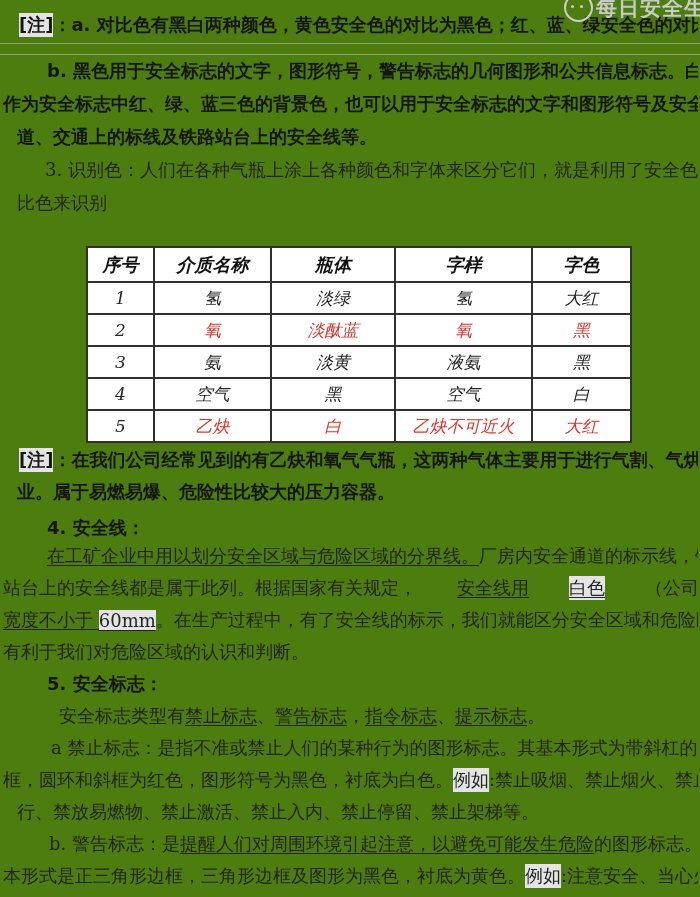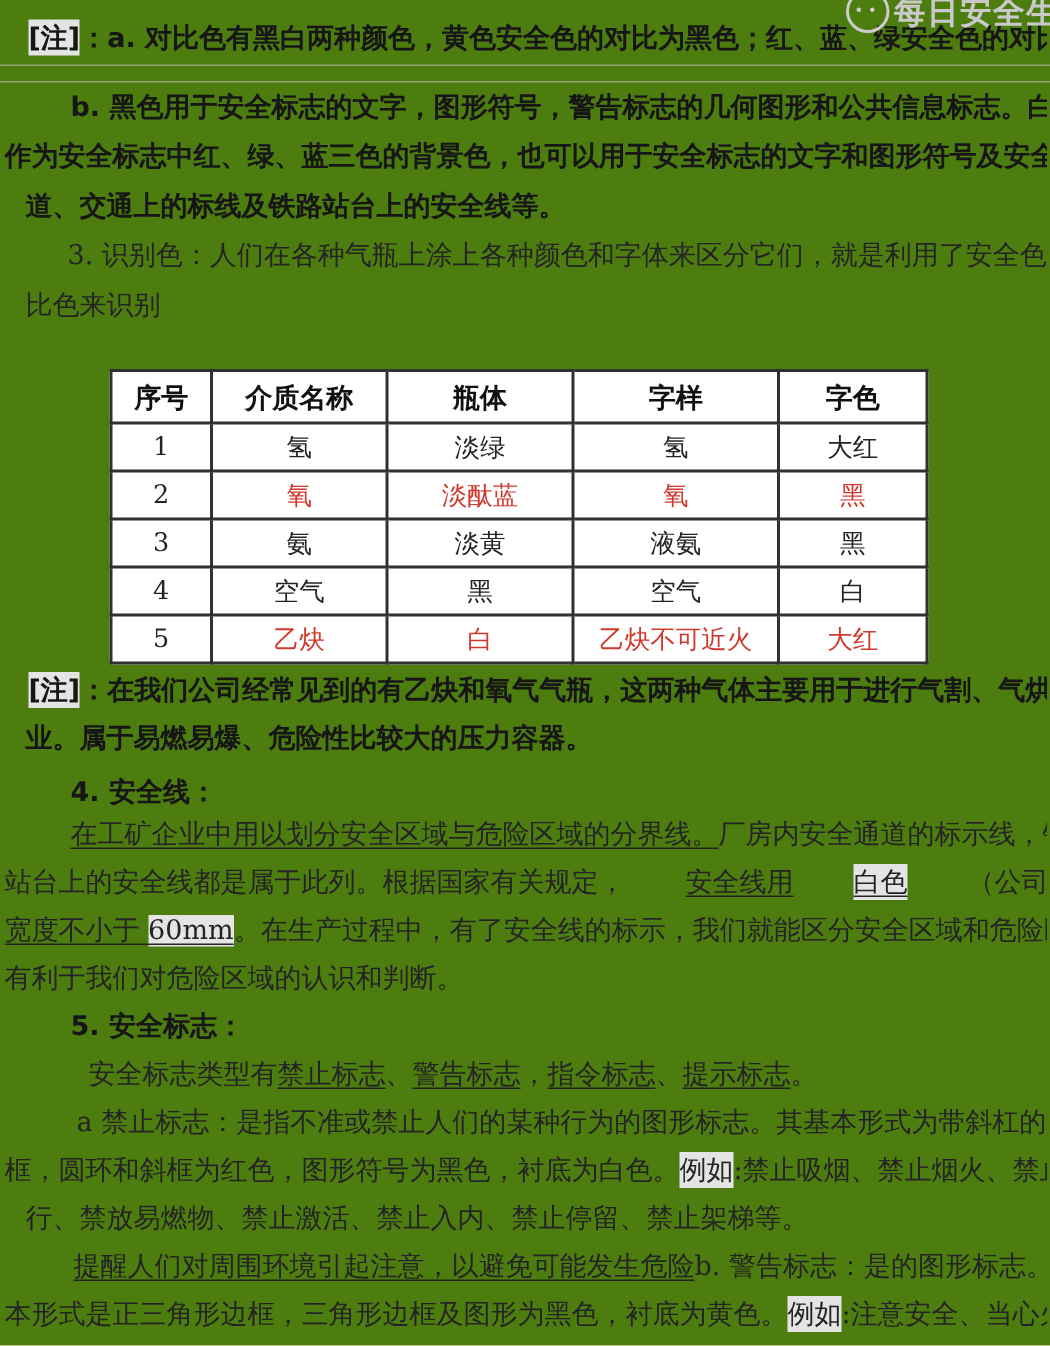--- a/index.html
+++ b/index.html
@@ -24,21 +24,21 @@
   .sec-top .line{height:33px;}
   .sec-bottom .line{height:32px;}
   .gap-after{margin-bottom:13px;}
   .st-b{font-family:"DejaVu Sans","Liberation Sans",sans-serif;font-weight:700;font-size:18px;color:#161616;}
   .st-s{font-family:"DejaVu Serif","Liberation Serif",serif;font-weight:400;font-size:18px;color:#242424;}
   .run{display:inline;}
   .run.u{text-decoration:underline;text-underline-offset:3px;}
   .run.h{background:#e4e4e4;}
 
   
-  table.gas{position:absolute;top:246px;left:73px;width:544px;border-collapse:collapse;table-layout:fixed;background:#fff;}
+  table.gas{position:absolute;top:246px;left:86px;width:544px;border-collapse:collapse;table-layout:fixed;background:#fff;font-style:italic;}
   table.gas col.c1{width:67px;} table.gas col.c2{width:117px;} table.gas col.c3{width:124px;}
   table.gas col.c4{width:137px;} table.gas col.c5{width:99px;}
   table.gas th,table.gas td{border:2px solid #303030;text-align:center;vertical-align:middle;padding:0;overflow:hidden;}
   table.gas th{height:33px;font-family:"DejaVu Serif","Liberation Serif",serif;font-weight:700;font-size:18px;color:#111;}
   table.gas td{height:30px;font-family:"DejaVu Serif","Liberation Serif",serif;font-weight:400;font-size:17px;color:#242424;}
   table.gas td.red{color:#d03a2e;}
 </style>
 </head>
 <body>
 
@@ -123,17 +123,17 @@
       <div class="line st-b" style="padding-left: 44px; align-items: flex-end;"><span class="run">4. 安全线：</span></div>
       <div class="line st-s" style="padding-left: 44px;"><span class="run u">在工矿企业中用以划分安全区域与危险区域的分界线。</span><span class="run">厂房内安全通道的标示线，铁路</span></div>
       <div class="line st-s" style="padding-left: 0px; gap: 40px;"><span class="run">站台上的安全线都是属于此列。根据国家有关规定，</span><span class="run u">安全线用</span><span class="run u h">白色</span><span class="run">（公司是用黄色线划分），</span></div>
       <div class="line st-s" style="padding-left: 0px;"><span class="run u">宽度不小于 </span><span class="run u h">60mm</span><span class="run">。在生产过程中，有了安全线的标示，我们就能区分安全区域和危险区域，</span></div>
       <div class="line st-s" style="padding-left: 0px;"><span class="run">有利于我们对危险区域的认识和判断。</span></div>
       <div class="line st-b" style="padding-left: 44px; text-align: center;"><span class="run">5. 安全标志：</span></div>
       <div class="line st-s" style="padding-left: 56px;"><span class="run">安全标志类型有</span><span class="run u">禁止标志</span><span class="run">、</span><span class="run u">警告标志</span><span class="run">，</span><span class="run u">指令标志</span><span class="run">、</span><span class="run u">提示标志</span><span class="run">。</span></div>
       <div class="line st-s" style="padding-left: 48px;"><span class="run">a 禁止标志：是指不准或禁止人们的某种行为的图形标志。其基本形式为带斜杠的圆形</span></div>
       <div class="line st-s" style="padding-left: 0px;"><span class="run">框，圆环和斜框为红色，图形符号为黑色，衬底为白色。</span><span class="run h">例如</span><span class="run">:禁止吸烟、禁止烟火、禁止通</span></div>
       <div class="line st-s" style="padding-left: 14px;"><span class="run">行、禁放易燃物、禁止激活、禁止入内、禁止停留、禁止架梯等。</span></div>
-      <div class="line st-s" style="padding-left: 46px;"><span class="run u">提醒人们对周围环境引起注意，以避免可能发生危险</span><span class="run">b. 警告标志：是</span><span class="run">的图形标志。其基</span></div>
+      <div class="line st-s" style="padding-left: 46px;"><span class="run">b. 警告标志：是</span><span class="run u">提醒人们对周围环境引起注意，以避免可能发生危险</span><span class="run">的图形标志。其基</span></div>
       <div class="line st-s" style="padding-left: 0px;"><span class="run">本形式是正三角形边框，三角形边框及图形为黑色，衬底为黄色。</span><span class="run h">例如</span><span class="run">:注意安全、当心火</span></div>
     </div>
 
 </div>
 
 </body></html>

